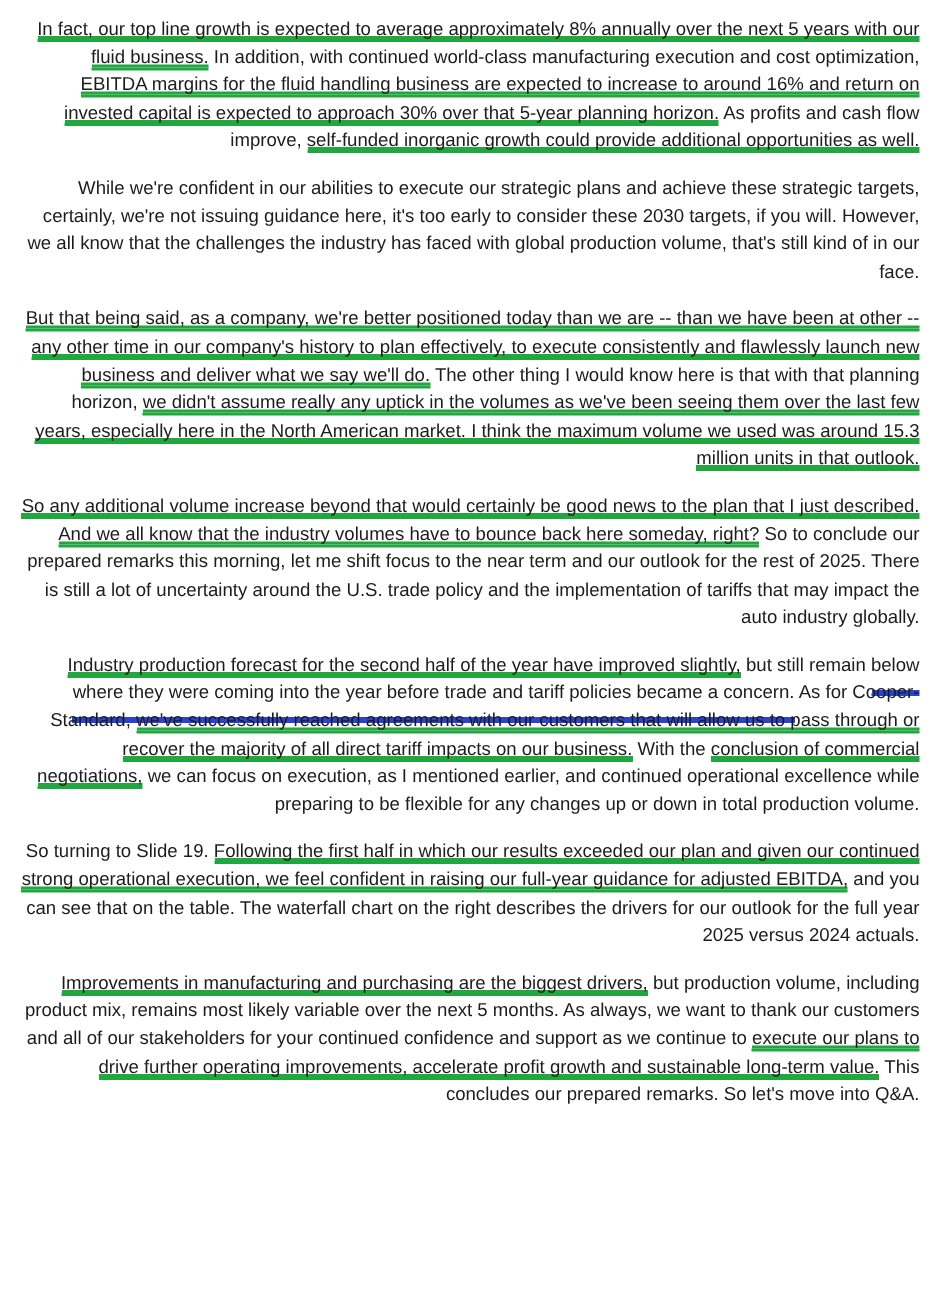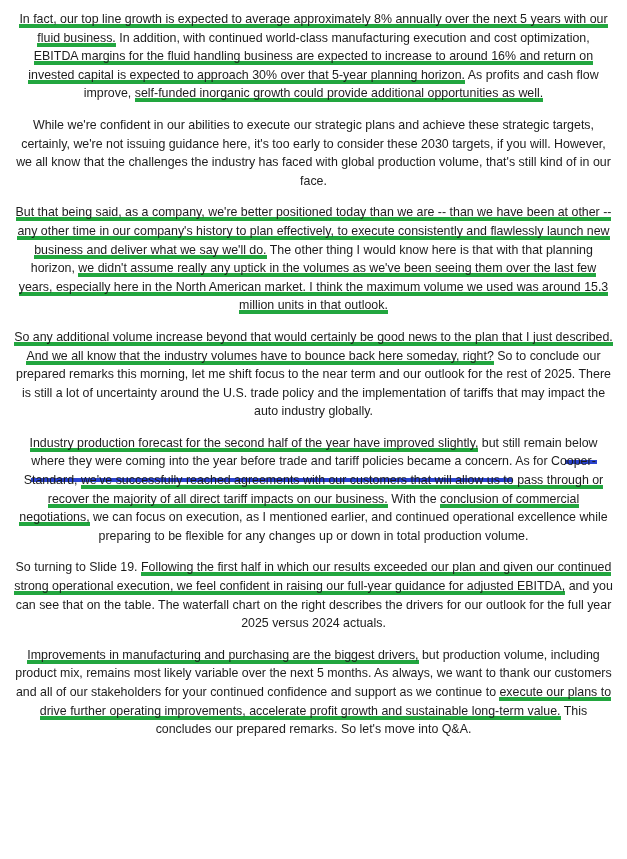--- a/index.html
+++ b/index.html
@@ -16,21 +16,21 @@
   }
   #doc {
     padding: 10px 14px 0 14px;
     box-sizing: border-box;
     width: 627px;
   }
   p {
     margin: 0 0 13px 0;
     font-size: 12.4px;
     line-height: 18.6px;
-    text-align: center;
+    text-align: right;
     color: #1c1c1c;
   }
   p:last-child { margin-bottom: 3px; }
 
   
   .hl-green {
     border-bottom: 2px solid #22a63f;
     box-shadow: inset 0 -2px 0 #22a63f;
     padding-bottom: 0px;
   }

